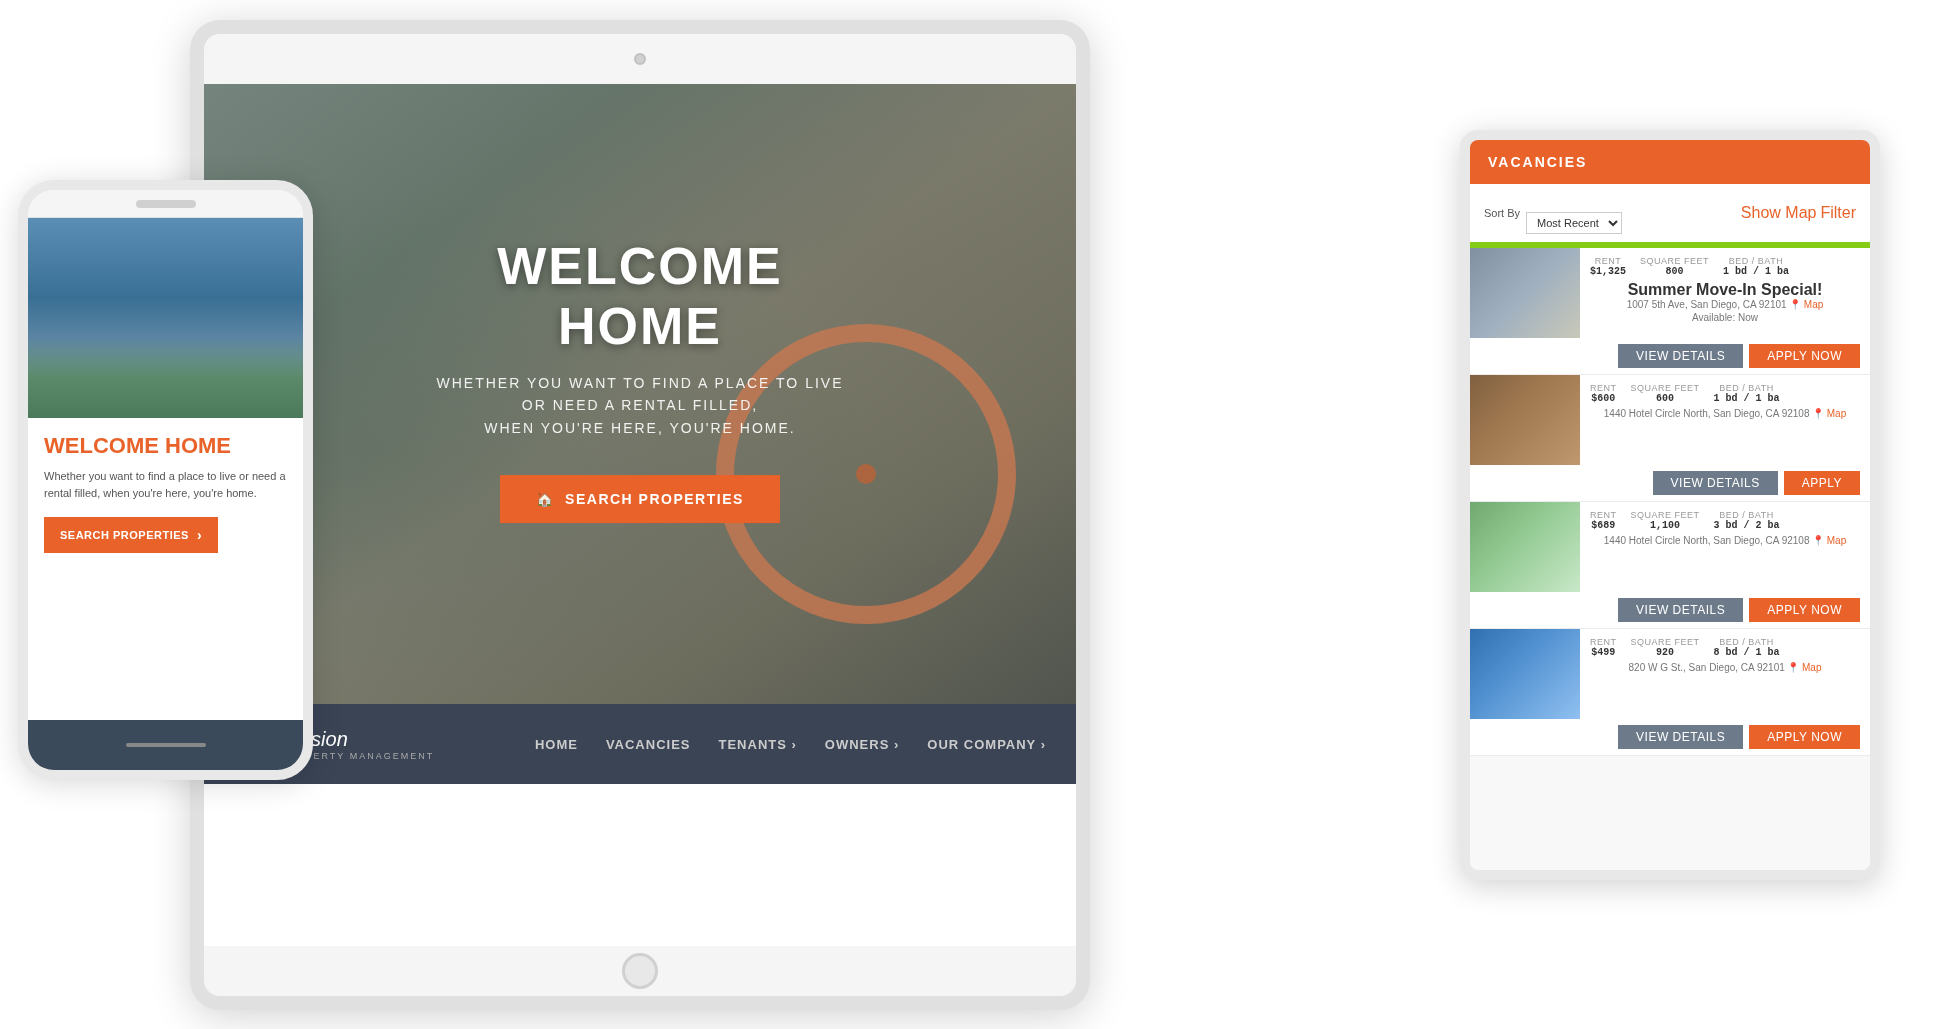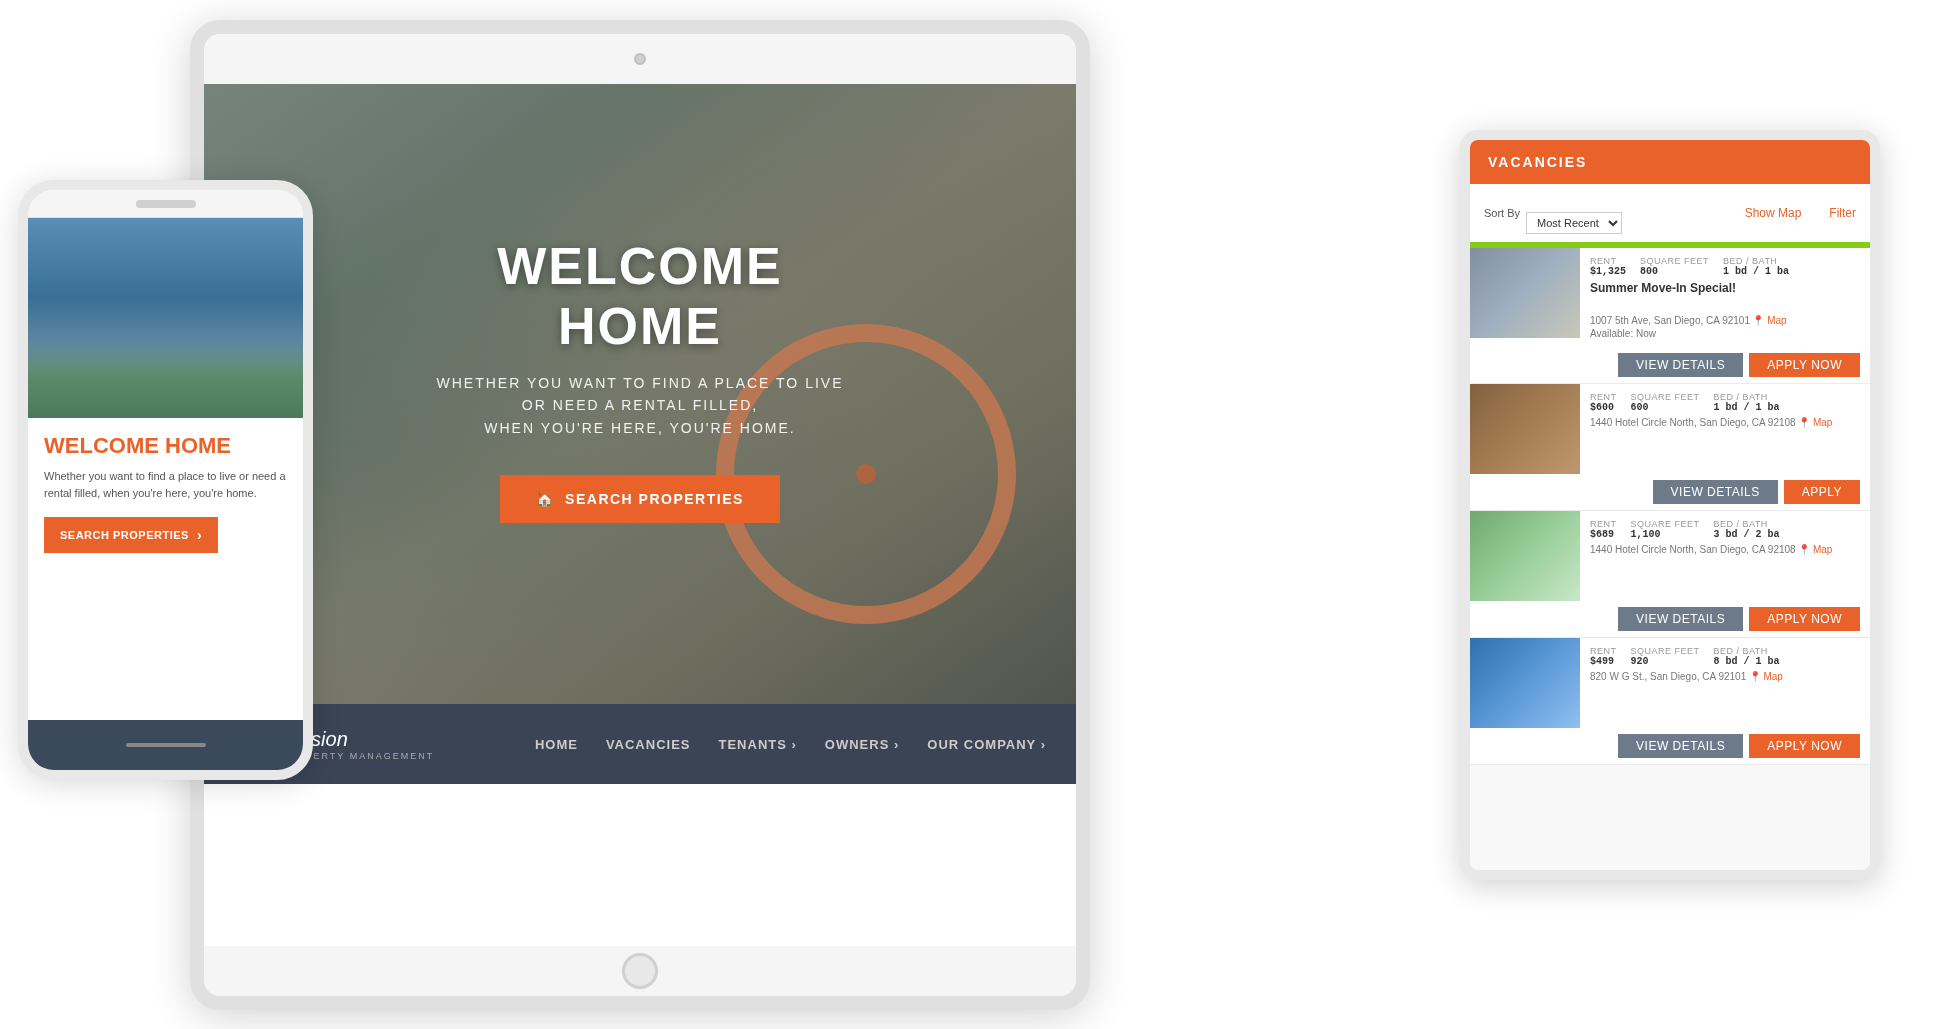--- a/index.html
+++ b/index.html
@@ -339,23 +339,23 @@
     .vac-sort-select {
       border: 1px solid #ccc;
       padding: 3px 6px;
       font-size: 11px;
       color: #333;
       background: #fff;
       margin-top: 20px;
     }
     .vac-map-filter {
       display: flex;
-      gap: 28px;
+      gap: 4px;
       color: #e8622a;
-      font-size: 12px;
+      font-size: 16px;
       align-items: center;
     }
     .vac-list {
       overflow-y: auto;
       height: calc(100% - 90px);
     }
     .vac-item {
       background: #fff;
       border-bottom: 1px solid #ebebeb;
       display: flex;
@@ -386,20 +386,21 @@
     }
     .vac-img-3 {
       background: linear-gradient(135deg, #70a870 0%, #90c890 40%, #c8e8c8 100%);
     }
     .vac-img-4 {
       background: linear-gradient(135deg, #3070b0 0%, #5090d0 40%, #90c0f0 100%);
     }
     .vac-item-info {
       flex: 1;
       padding: 8px 10px;
+      text-align: center;
     }
     .vac-item-stats {
       display: flex;
       gap: 14px;
       margin-bottom: 4px;
     }
     .vac-stat {
       display: flex;
       flex-direction: column;
     }
@@ -409,24 +410,24 @@
       text-transform: uppercase;
       letter-spacing: 0.5px;
     }
     .vac-stat-value {
       font-size: 10px;
       font-weight: bold;
       color: #333;
       font-family: Liberation Mono, monospace;
     }
     .vac-item-title {
-      font-size: 12px;
+      font-size: 16px;
       font-weight: bold;
       color: #333;
-      margin-bottom: 20px;
+      margin-bottom: 0;
     }
     .vac-item-address {
       font-size: 10px;
       color: #777;
       margin-bottom: 2px;
     }
     .vac-item-avail {
       font-size: 10px;
       color: #777;
     }

